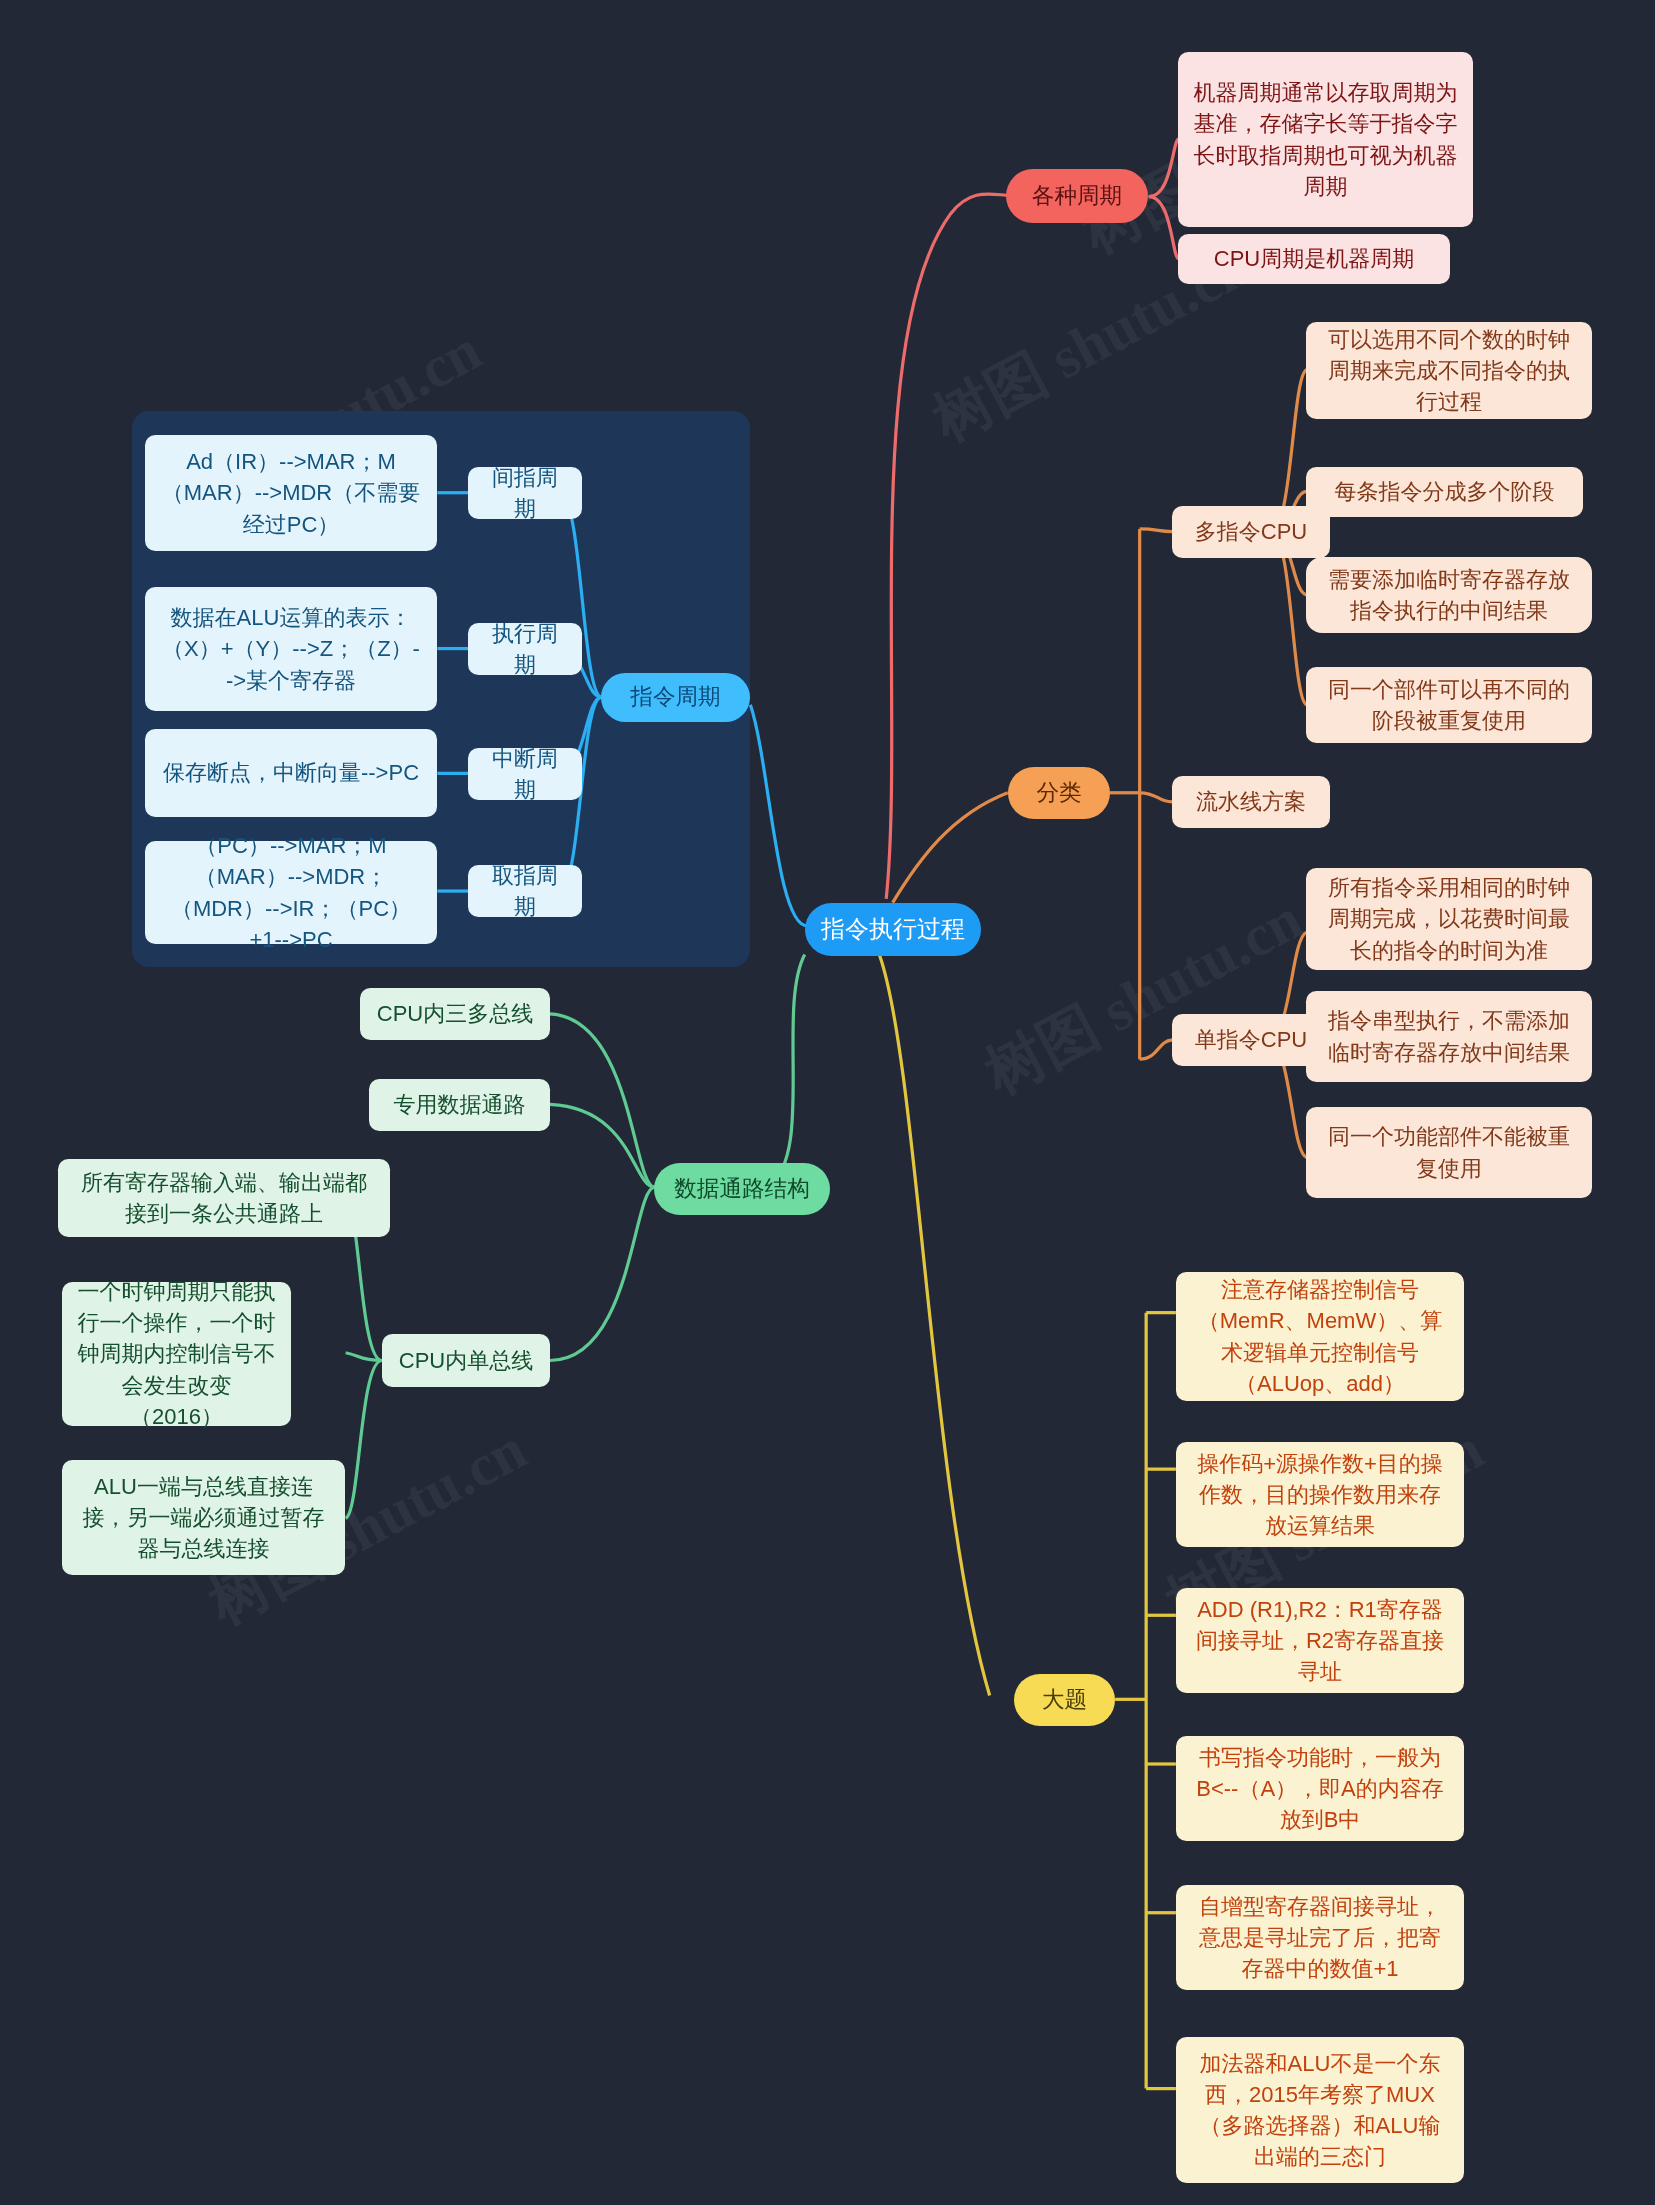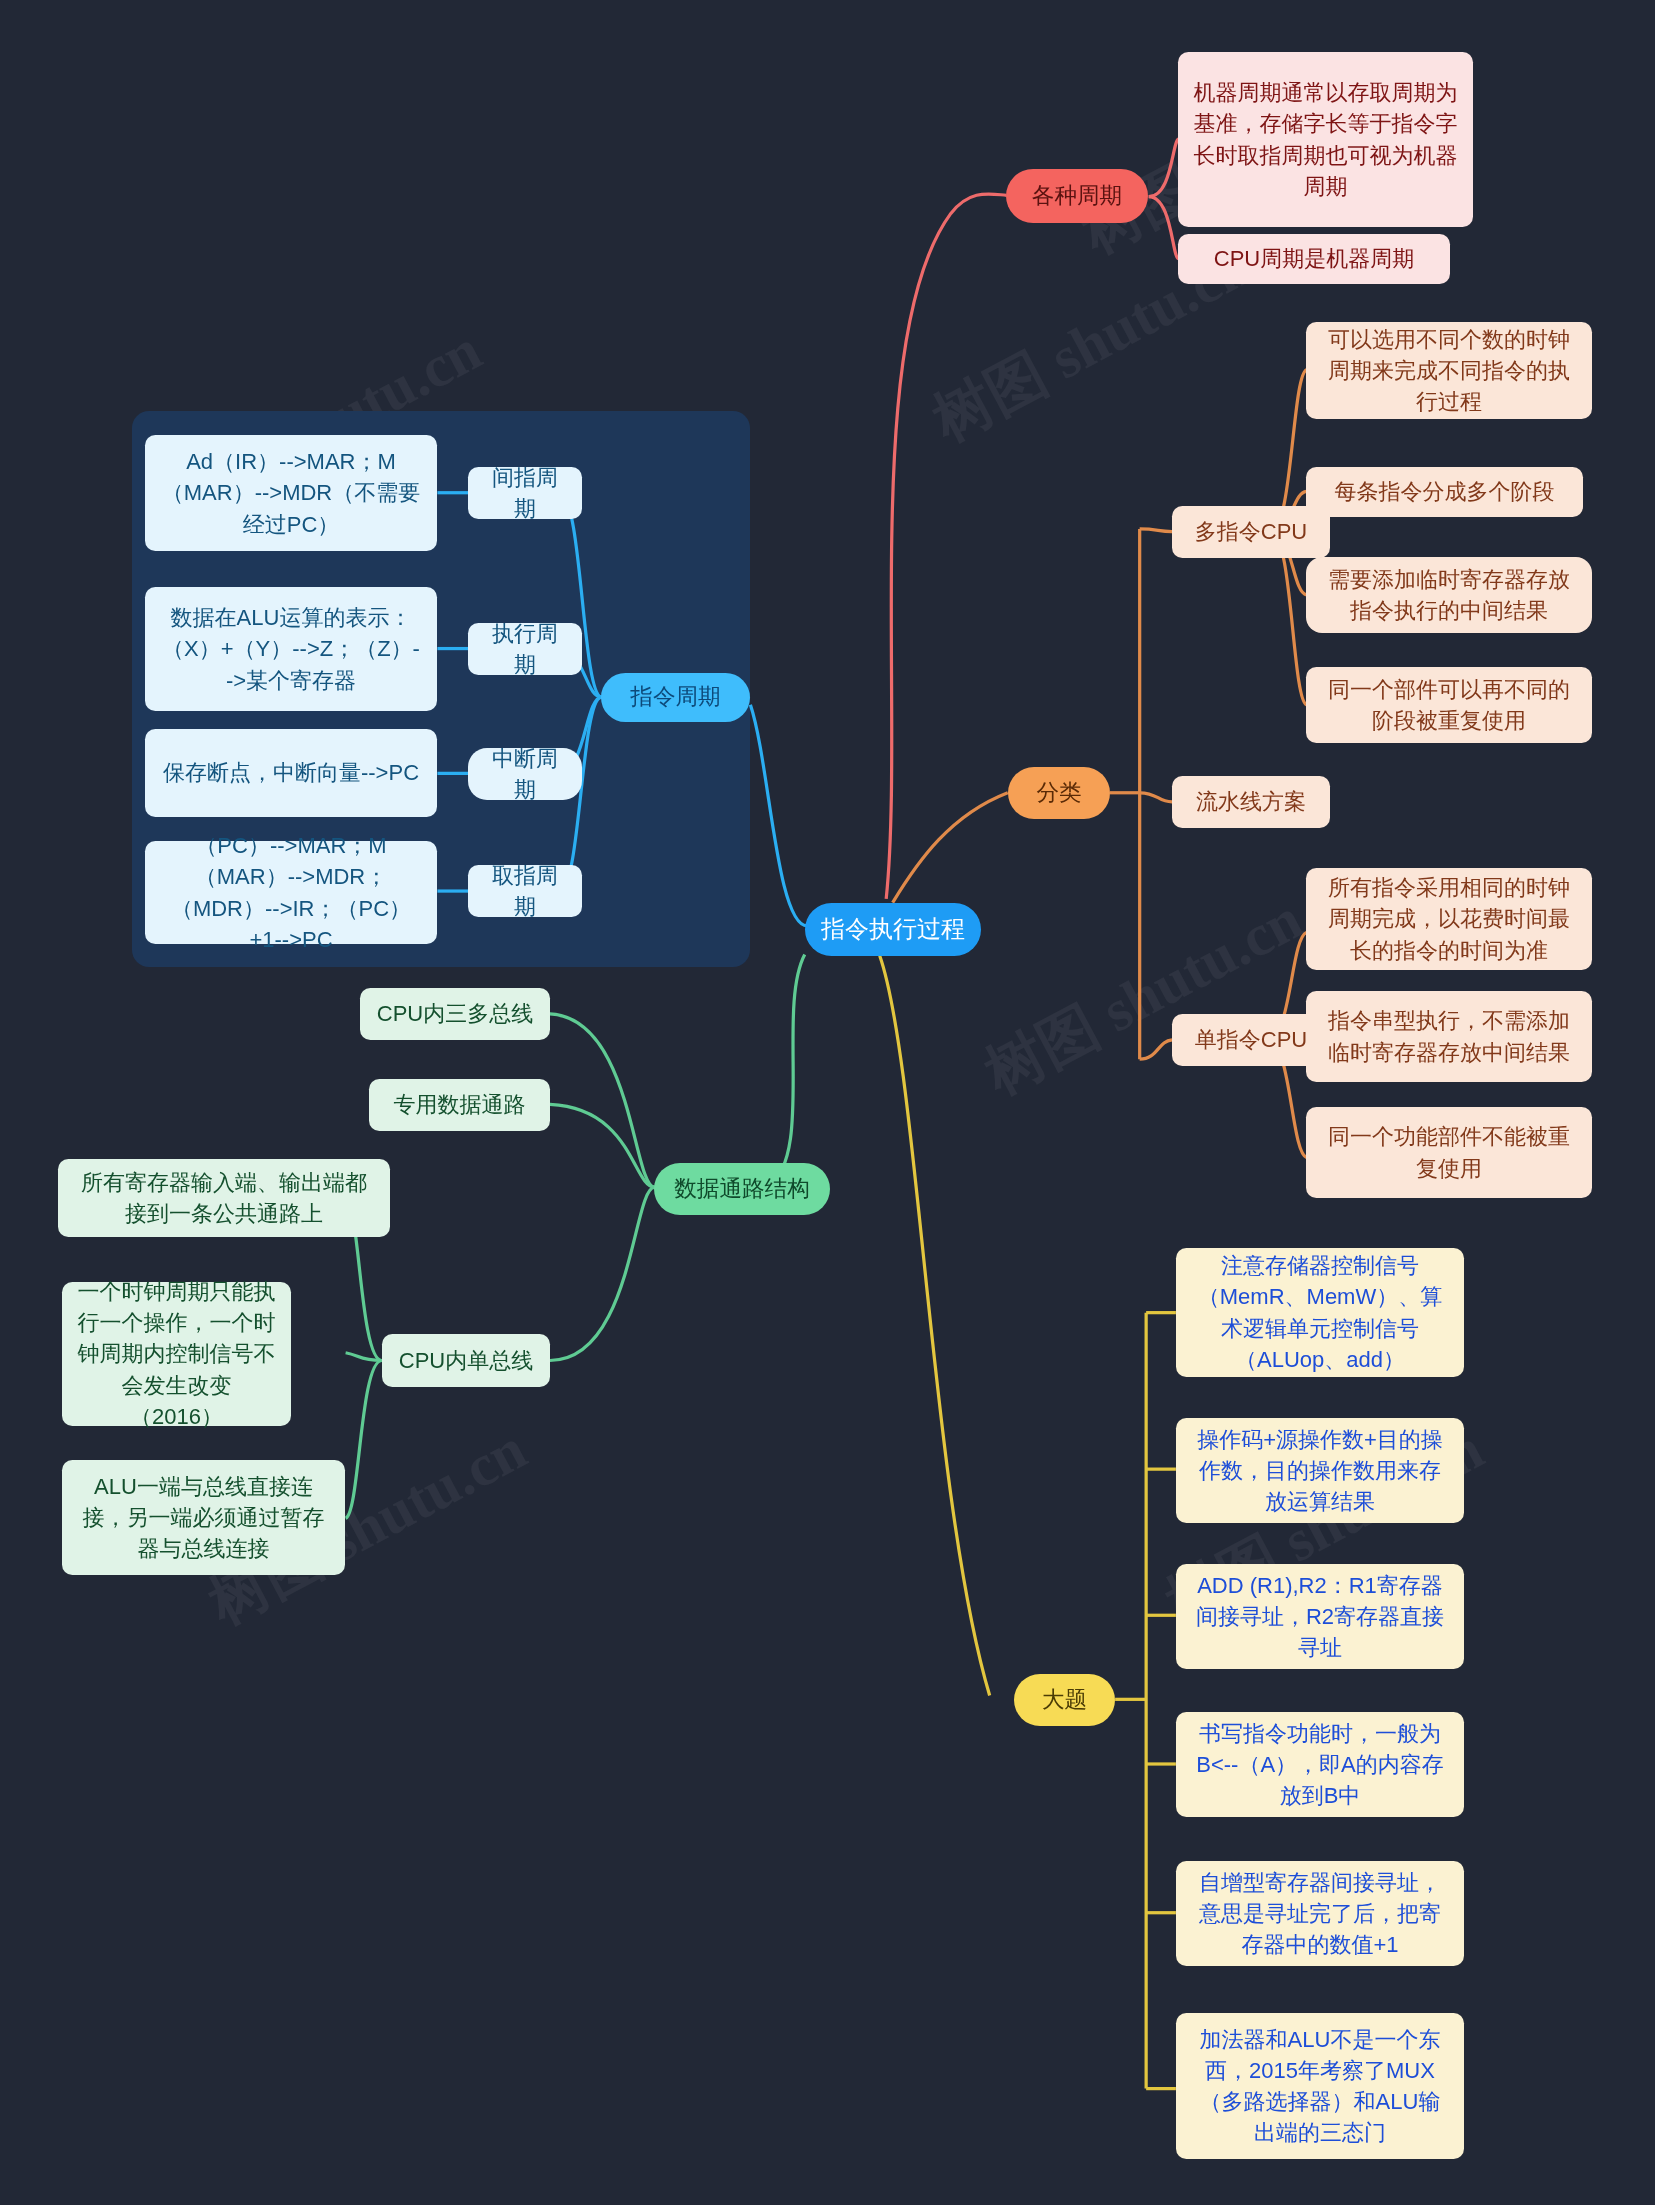--- a/index.html
+++ b/index.html
@@ -22,21 +22,21 @@
   .l1.blue{background:#3FBDFC;color:#0d4a7a;}
   .l1.red{background:#F4645F;color:#5a1210;}
   .l1.orange{background:#F6A055;color:#5a2a06;}
   .l1.green{background:#6EDBA0;color:#0f4a2b;}
   .l1.yellow{background:#F7DB55;color:#4a3c05;}
   .card{border-radius:10.3px;font-size:22px;padding:10.3px 14.2px;}
   .card.blue{background:#E4F4FD;color:#14557f;}
   .card.red{background:#FBE3E3;color:#7e1414;}
   .card.orange{background:#FBE6D8;color:#82391a;}
   .card.green{background:#E0F3E7;color:#14502e;}
-  .card.yellow{background:#FBF2D2;color:#1d4ed8;}
+  .card.yellow{background:#FBF2D2;color:#c2410c;margin-top:24px;}
 </style>
 </head>
 <body>
 
 <div id="stage">
 
   <div class="wm" style="left:149px;top:388px;">树图 shutu.cn</div>
   <div class="wm" style="left:918px;top:304px;">树图 shutu.cn</div>
   <div class="wm" style="left:970px;top:957px;">树图 shutu.cn</div>
   <div class="wm" style="left:194px;top:1487px;">树图 shutu.cn</div>
@@ -108,21 +108,21 @@
   <div class="node root" style="left:805px;top:903px;width:176px;height:53px;">指令执行过程</div>
 
   <div class="node l1 blue" style="left:601px;top:673px;width:149px;height:49px;">指令周期</div>
 
   <div class="node card blue" style="left:468px;top:467px;width:114px;height:52px;">间指周期</div>
   <div class="node card blue" style="left:145px;top:435px;width:292px;height:116px;">Ad（IR）--&gt;MAR；M（MAR）--&gt;MDR（不需要经过PC）</div>
 
   <div class="node card blue" style="left:468px;top:623px;width:114px;height:52px;">执行周期</div>
   <div class="node card blue" style="left:145px;top:587px;width:292px;height:124px;">数据在ALU运算的表示：（X）+（Y）--&gt;Z；（Z）--&gt;某个寄存器</div>
 
-  <div class="node card blue" style="left:468px;top:748px;width:114px;height:52px;border-radius:19px;">中断周期</div>
+  <div class="node card blue" style="left:468px;top:748px;width:114px;height:52px;">中断周期</div>
   <div class="node card blue" style="left:145px;top:729px;width:292px;height:88px;">保存断点，中断向量--&gt;PC</div>
 
   <div class="node card blue" style="left:468px;top:865px;width:114px;height:52px;">取指周期</div>
   <div class="node card blue" style="left:145px;top:841px;width:292px;height:103px;">（PC）--&gt;MAR；M（MAR）--&gt;MDR；（MDR）--&gt;IR；（PC）+1--&gt;PC</div>
 
   <div class="node l1 red" style="left:1006px;top:169px;width:142px;height:54px;">各种周期</div>
 
   <div class="node card red" style="left:1178px;top:52px;width:295px;height:175px;">机器周期通常以存取周期为基准，存储字长等于指令字长时取指周期也可视为机器周期</div>
   <div class="node card red" style="left:1178px;top:234px;width:272px;height:50px;">CPU周期是机器周期</div>
 

